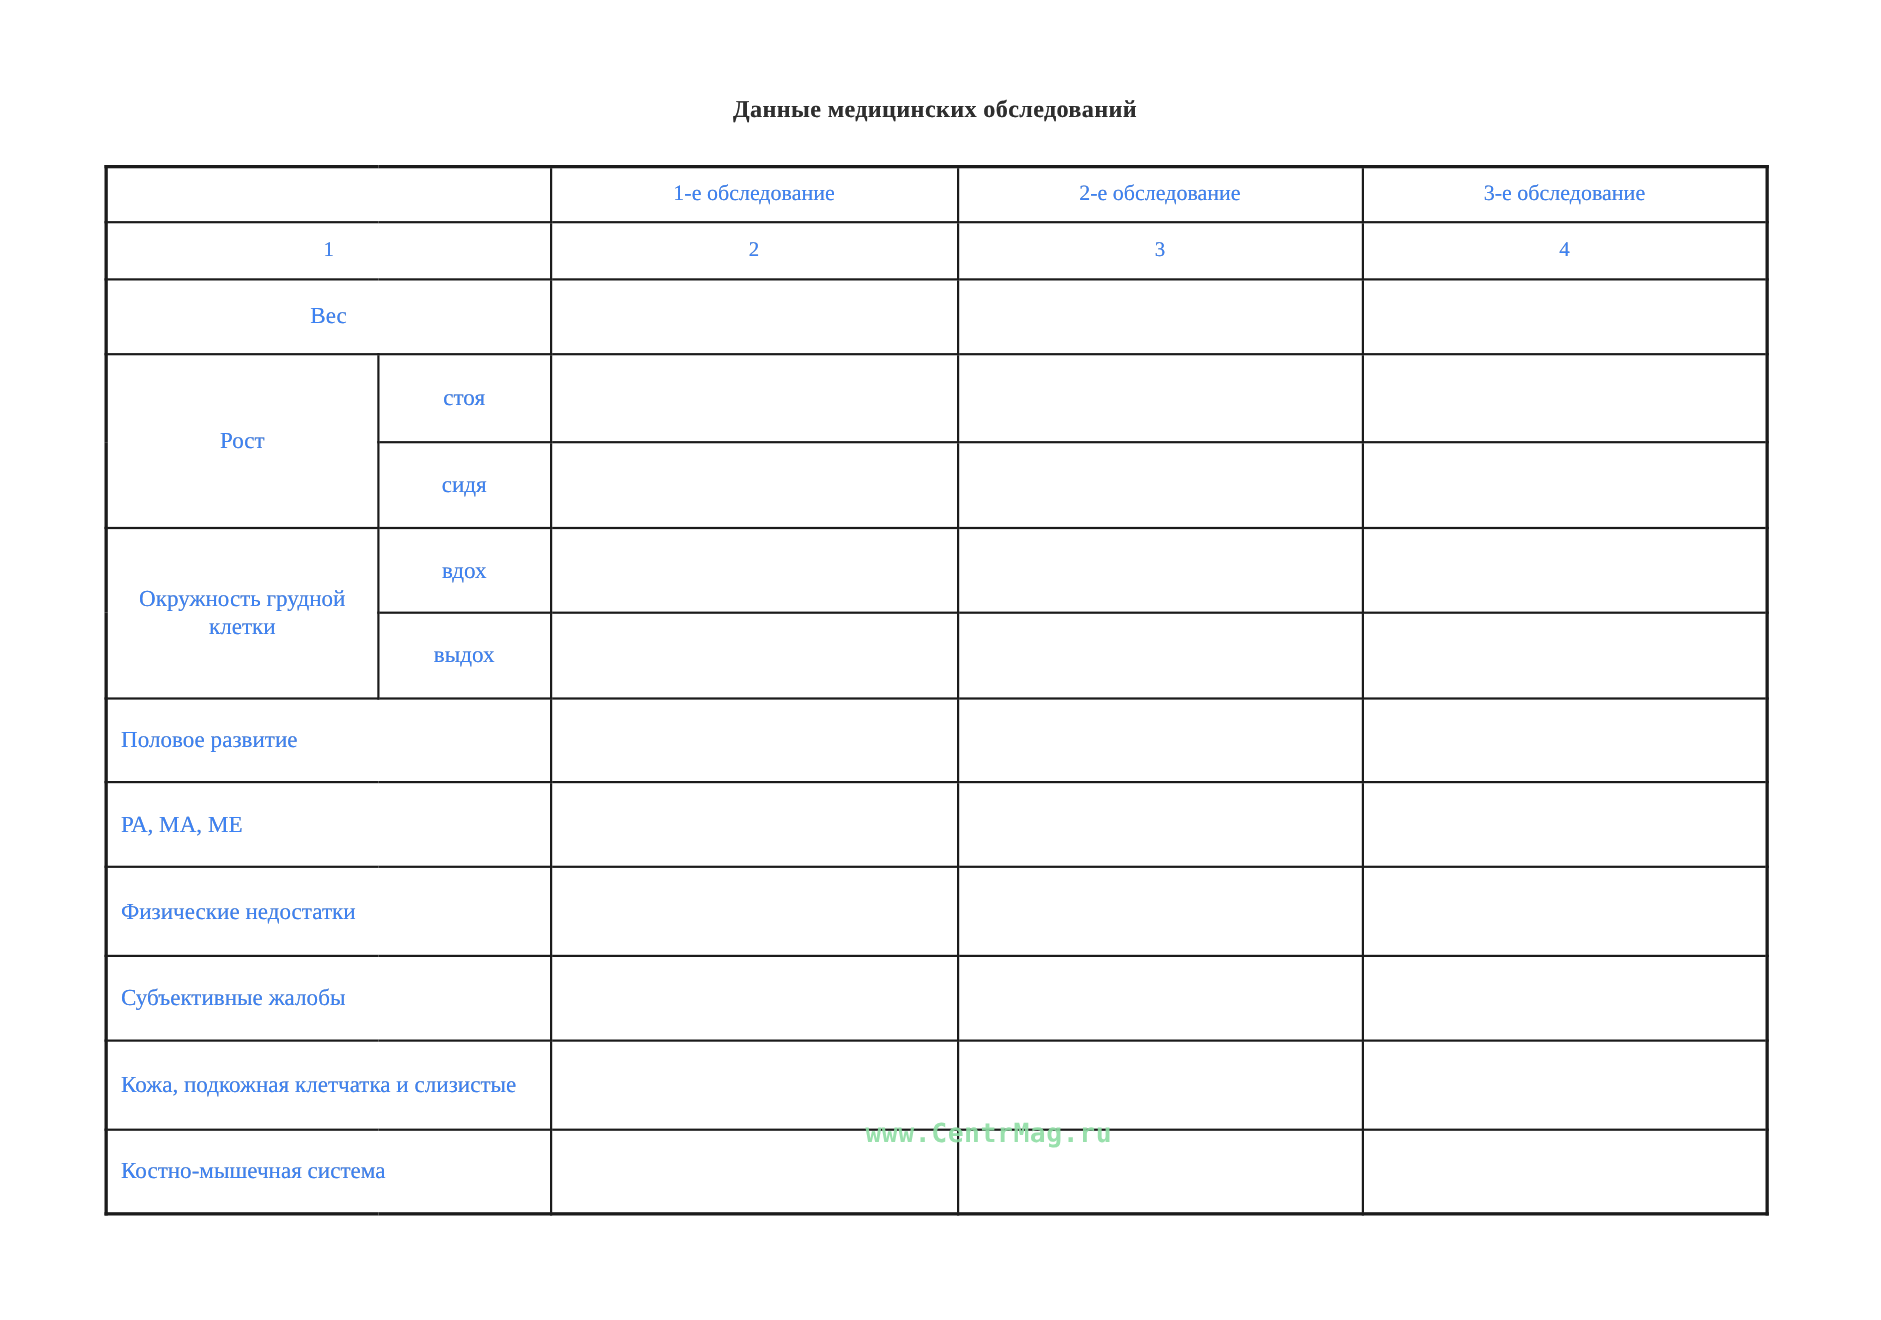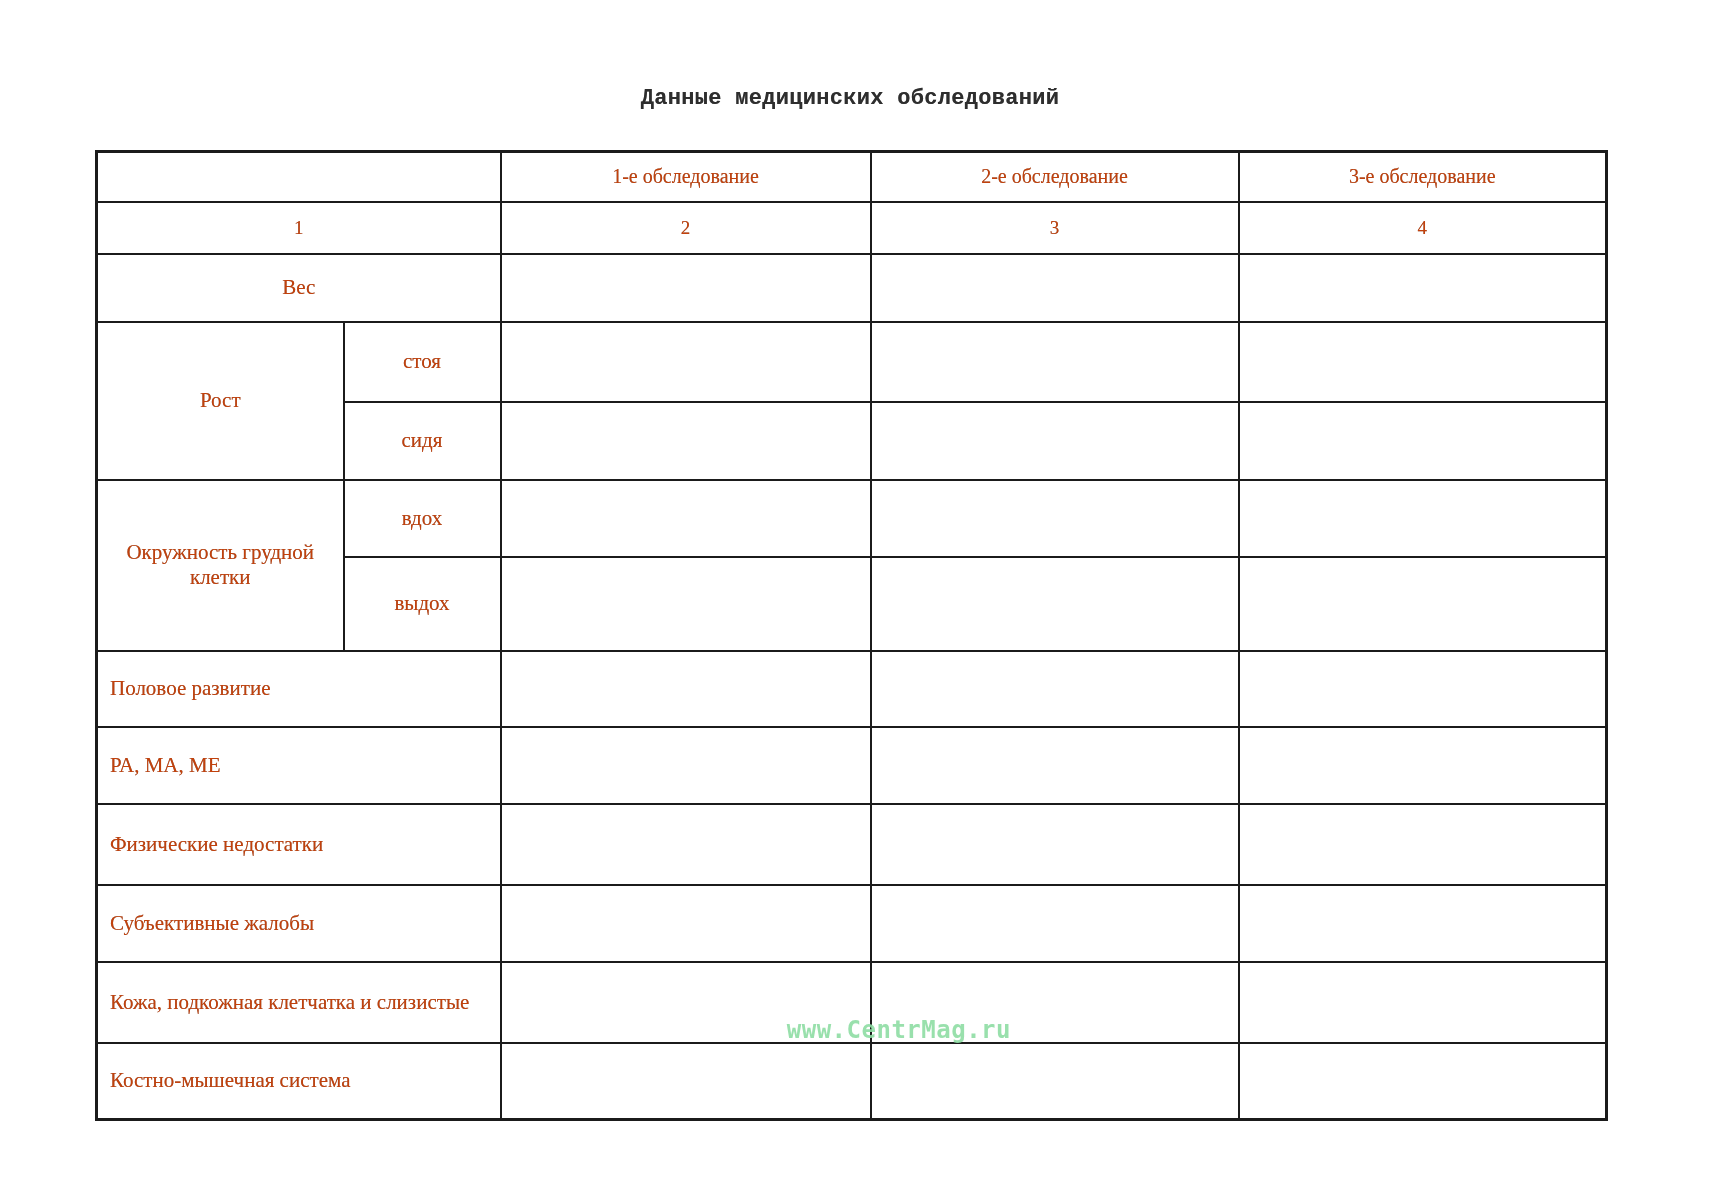--- a/index.html
+++ b/index.html
@@ -20,34 +20,33 @@
     position: absolute;
     left: 95px;
     top: 86px;
     width: 1510px;
     text-align: center;
     font-weight: bold;
     font-size: 22px;
     letter-spacing: 0.3px;
     color: #2e2e2e;
     text-shadow: 0 0 0.5px rgba(46,46,46,0.55);
-    font-family: Liberation Mono, monospace;
   }
   table.form {
     position: absolute;
     left: 95px;
     top: 150px;
     width: 1510px;
     border-collapse: collapse;
     table-layout: fixed;
     border: 3px solid #1b1b1b;
   }
   table.form td {
     border: 2px solid #1b1b1b;
-    color: #c2410c;
+    color: #3b82f6;
     font-size: 21px;
     padding: 0 12px;
     vertical-align: middle;
     text-align: center;
     text-shadow: 0 0 0.5px rgba(46,46,46,0.5);
     overflow: hidden;
   }
   table.form td.left {
     text-align: left;
   }
@@ -77,21 +76,21 @@
     z-index: 5;
     pointer-events: none;
   }
   
   tr.r-colhead   { height: 50px; }
   tr.r-index     { height: 52px; }
   tr.r-ves       { height: 68px; }
   tr.r-stoya     { height: 80px; }
   tr.r-sidya     { height: 78px; }
   tr.r-vdokh     { height: 77px; }
-  tr.r-vydokh    { height: 94px; }
+  tr.r-vydokh    { height: 78px; }
   tr.r-polovoe   { height: 76px; }
   tr.r-pamame    { height: 77px; }
   tr.r-fiz       { height: 81px; }
   tr.r-sub       { height: 77px; margin-top: 27px; }
   tr.r-kozha     { height: 81px; margin-left: 30px; }
   tr.r-kostno    { height: 77px; }
 </style>
 </head>
 <body>
 

